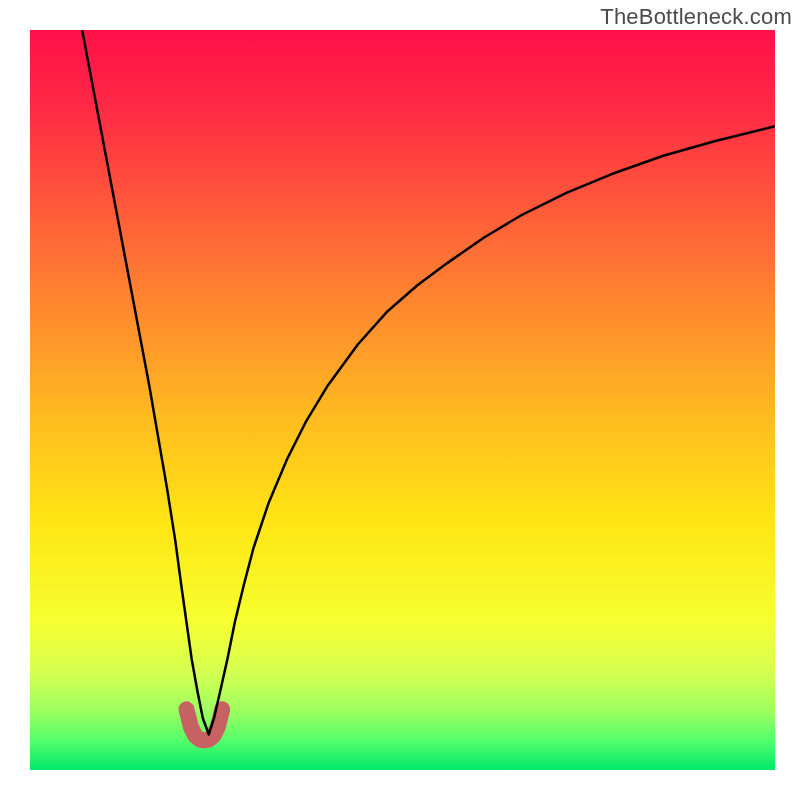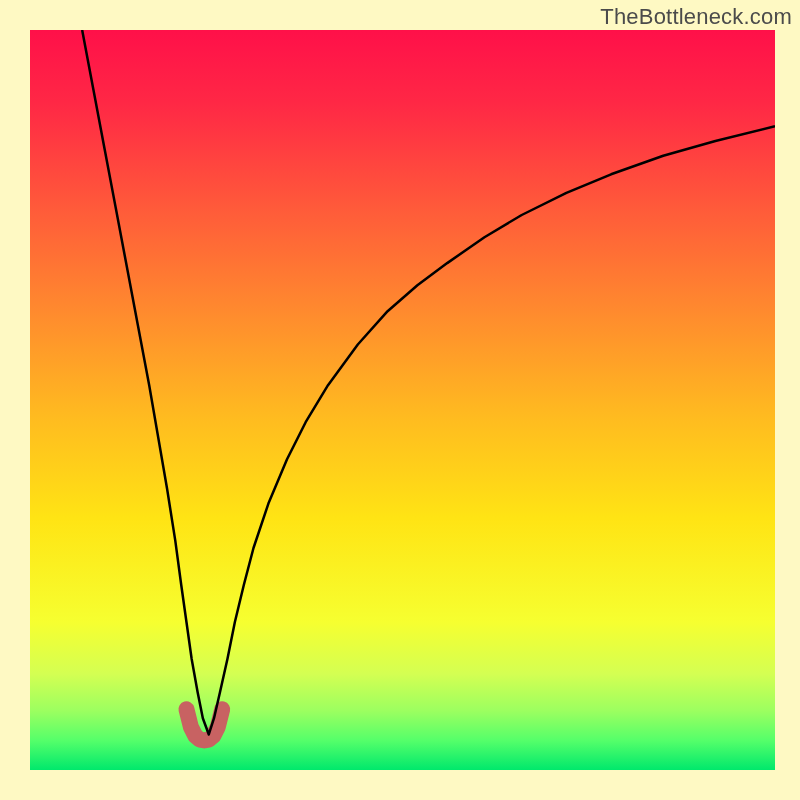--- a/index.html
+++ b/index.html
@@ -10,21 +10,21 @@
     overflow: hidden;
     background: #000;
     font-family: Arial, Helvetica, sans-serif;
   }
   .frame {
     position: absolute;
     left: 0;
     top: 0;
     width: 800px;
     height: 800px;
-    background: #fef9c3;
+    background: #ffffff;
   }
   .plot {
     position: absolute;
     left: 30px;
     top: 30px;
     width: 745px;
     height: 740px;
   }
   .plot svg {
     display: block;

